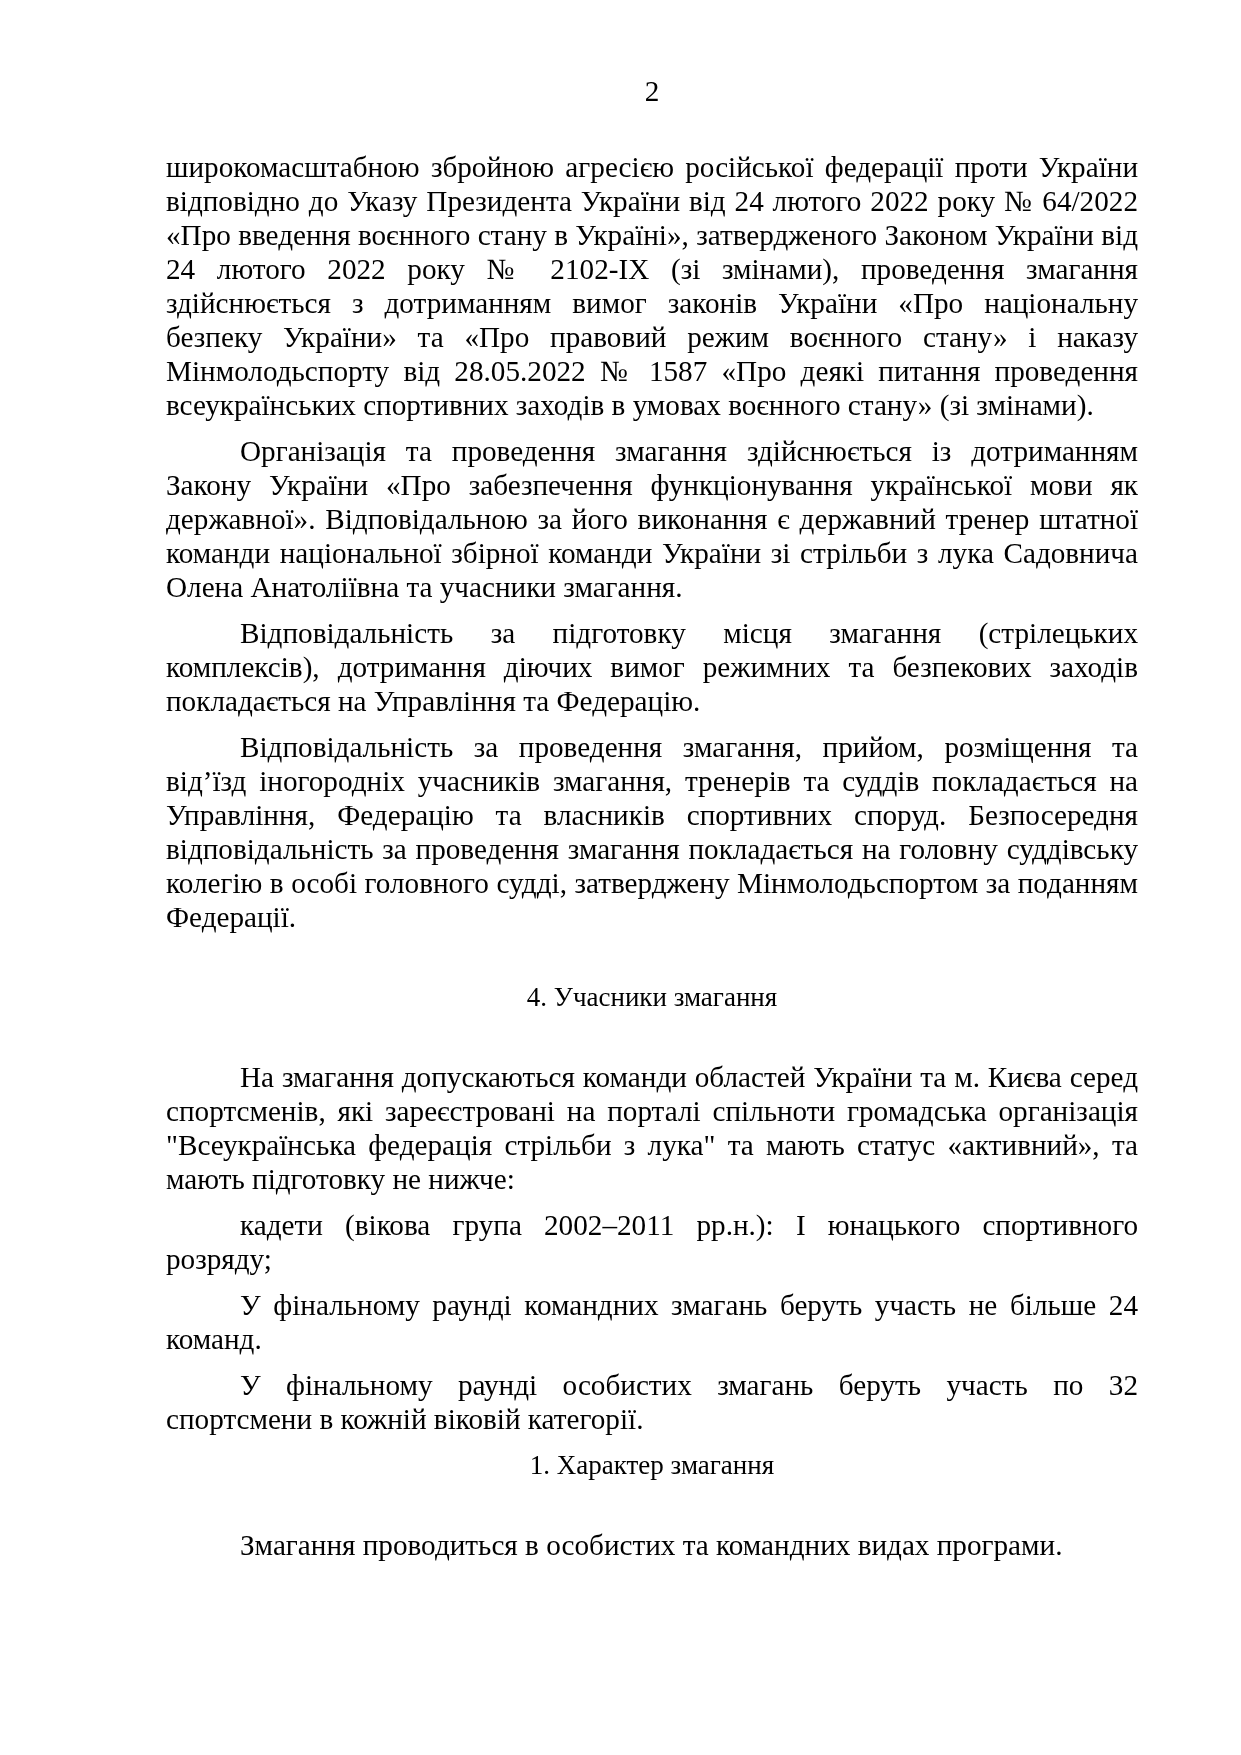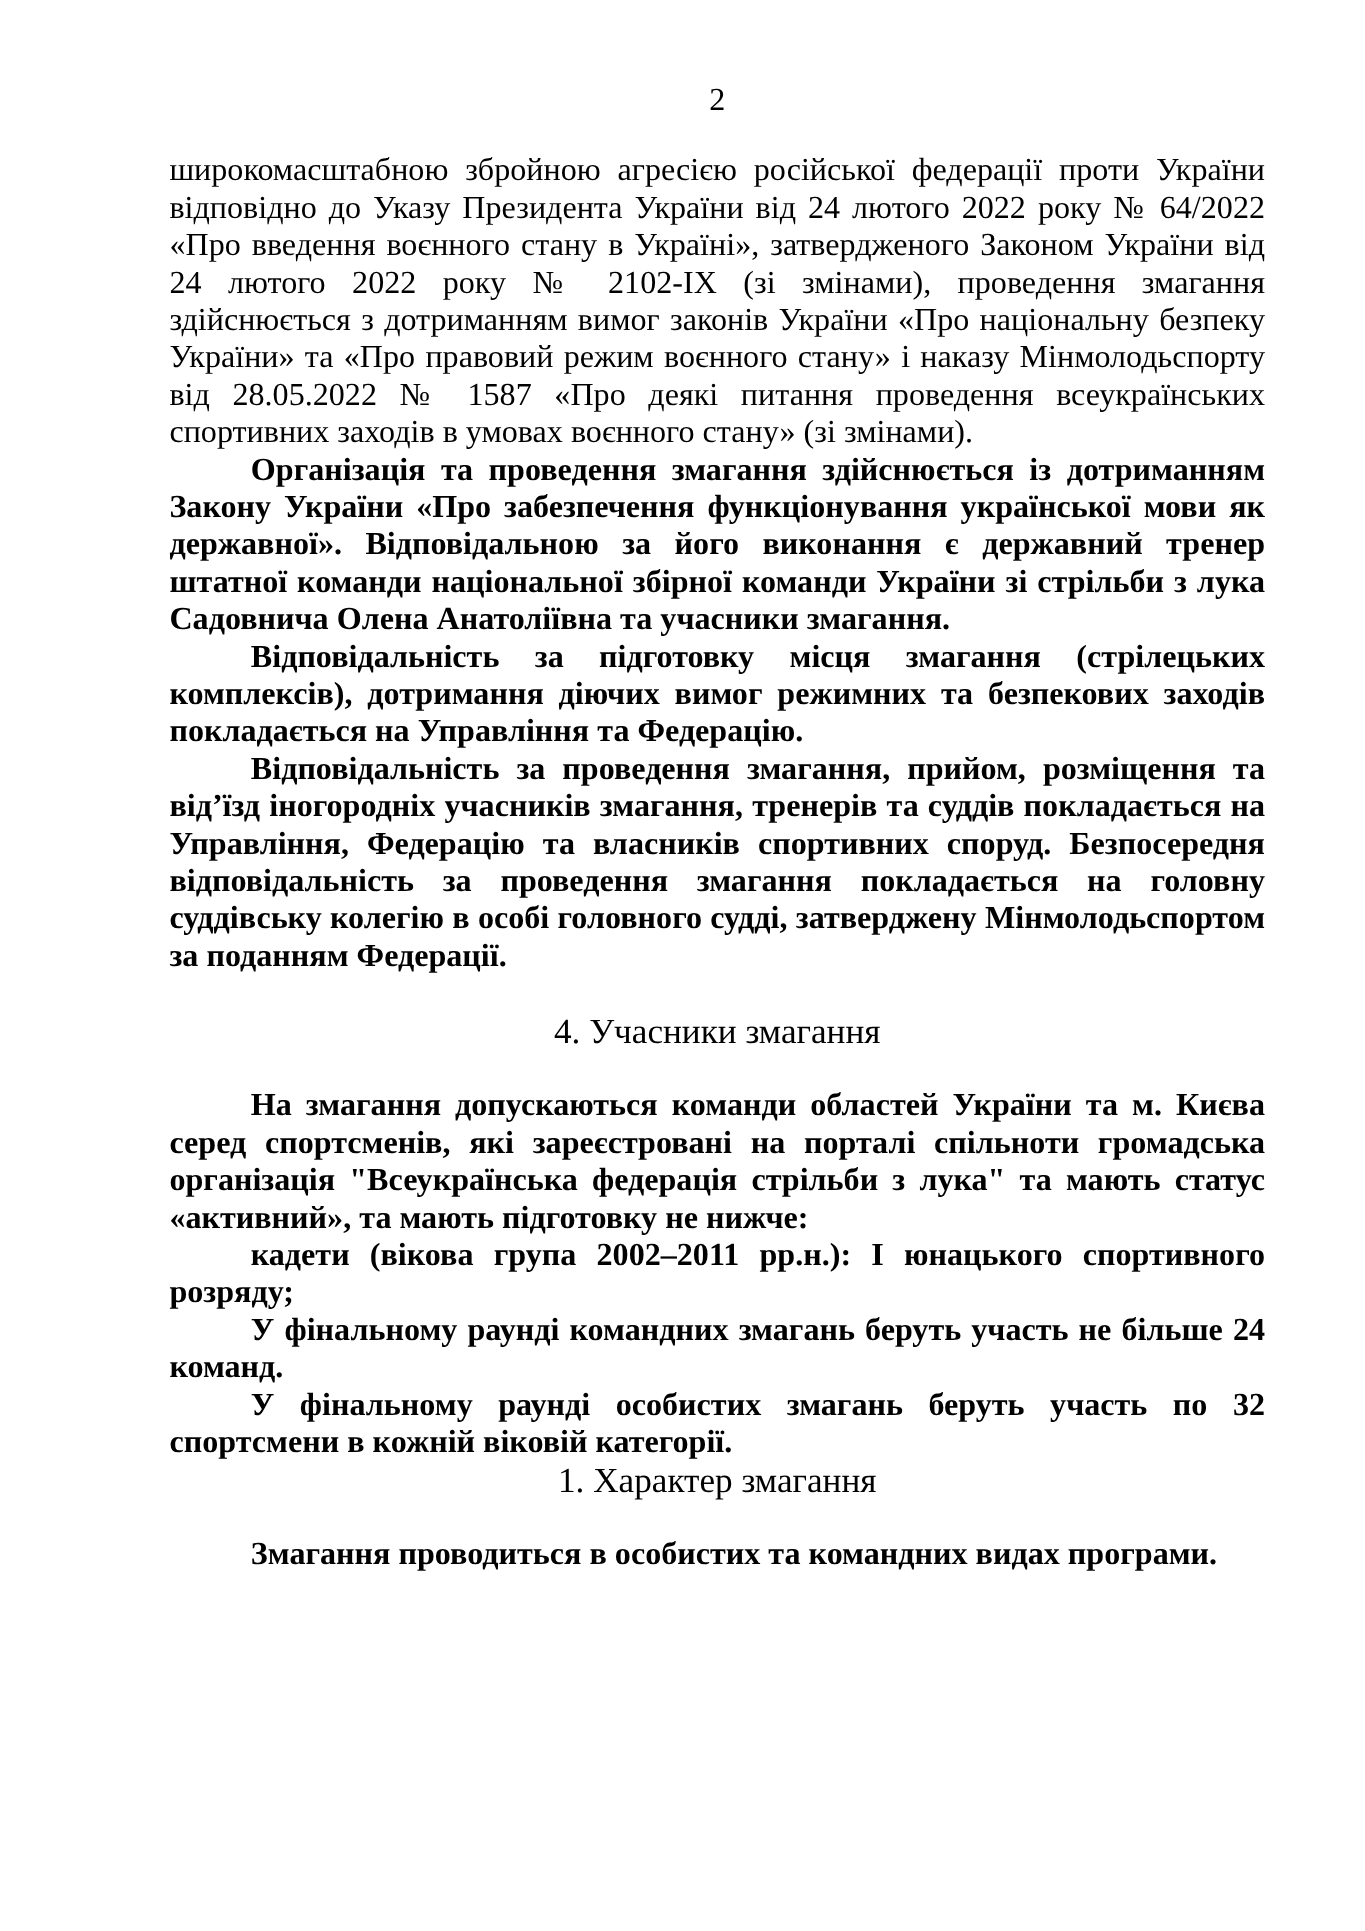--- a/index.html
+++ b/index.html
@@ -26,31 +26,30 @@
     width: 996px;
     text-align: center;
   }
   .content {
     position: absolute;
     top: 138px;
     left: 154px;
     width: 996px;
   }
   .content p.body-par {
-    margin: 0;
+    margin: 12px;
     text-align: justify;
     text-justify: inter-word;
   }
   .content p.body-par.indent {
     text-indent: 74px;
-    font-weight: bold;
   }
   .content .heading {
     margin: 0;
-    font-size: 32px;
+    font-size: 27px;
     font-weight: normal;
     text-align: center;
   }
   .content .spacer {
     height: 34px;
   }
 </style>
 </head>
 <body>
 

